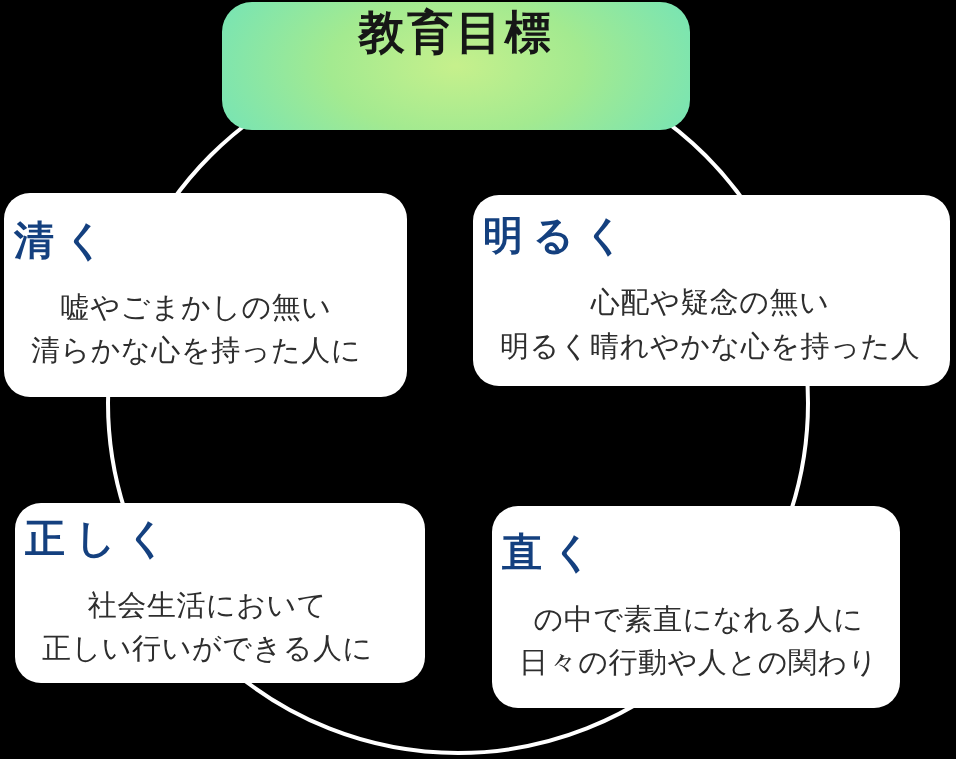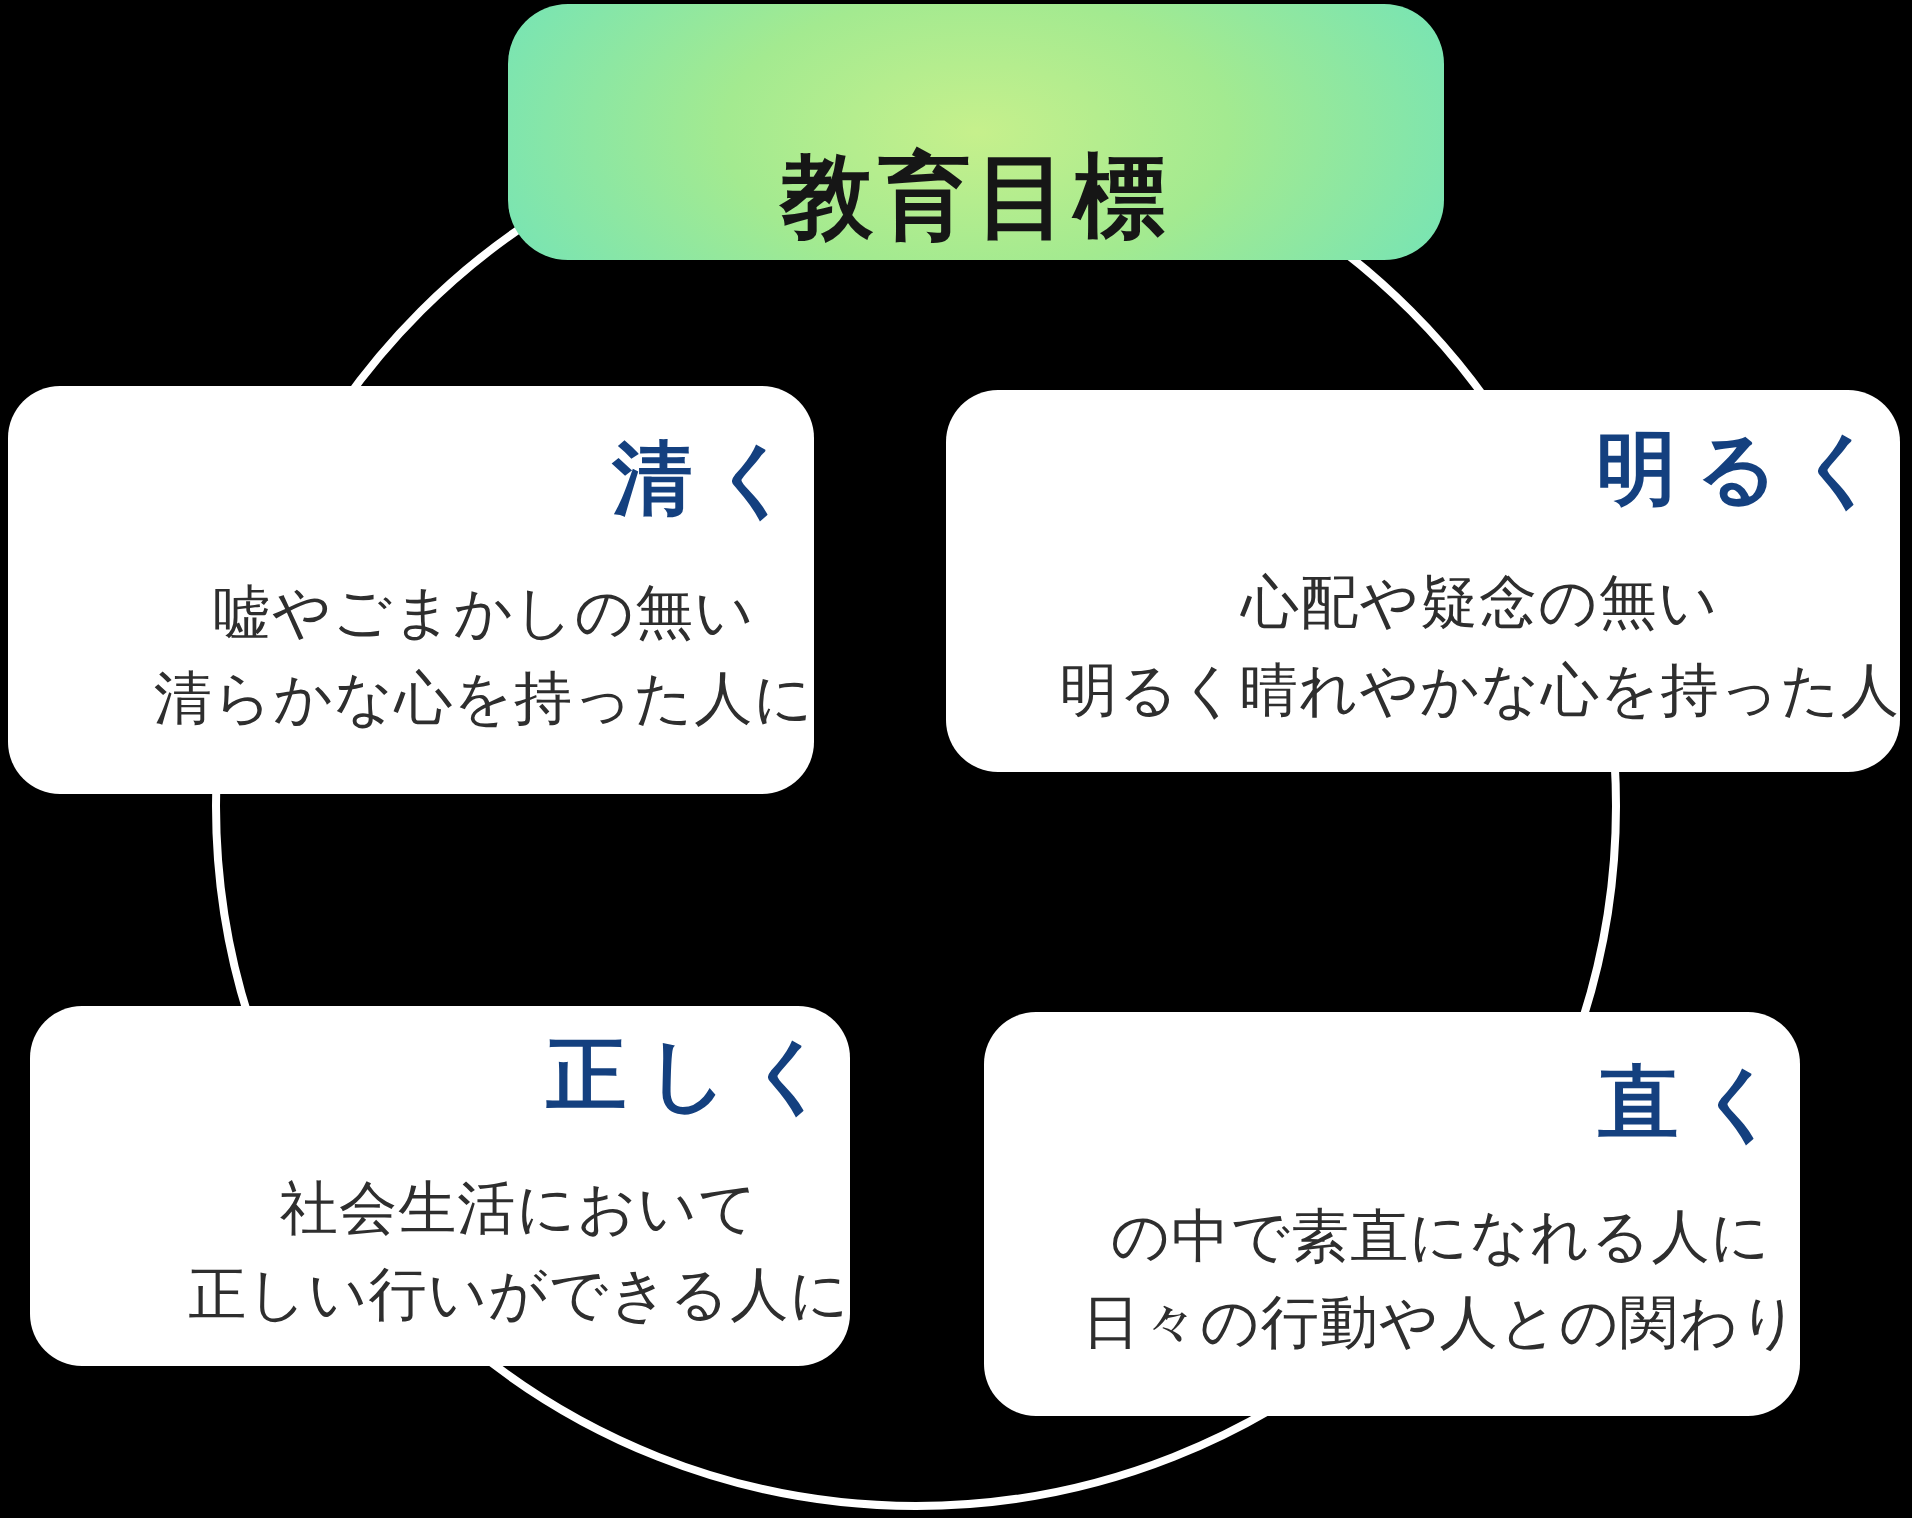--- a/index.html
+++ b/index.html
@@ -31,38 +31,37 @@
     left: 222px;
     top: 2px;
     width: 468px;
     height: 128px;
     border-radius: 30px;
     background: radial-gradient(ellipse 60% 120% at 50% 50%,
       var(--gradient-center, #c6f08c) 0%,
       var(--gradient-mid, #a3ea90) 45%,
       var(--gradient-edge, #70e3ba) 100%);
     display: flex;
-    align-items: flex-end;
+    align-items: flex-start;
     justify-content: center;
     z-index: 2;
-    margin-left: 32px;
   }
   .header-title {
     font-size: 46px;
     font-weight: bold;
     color: var(--title-color, #161616);
     letter-spacing: 0.06em;
   }
   .card {
     position: absolute;
     background: var(--card-bg, #ffffff);
     border-radius: 26px;
     display: flex;
     flex-direction: column;
-    align-items: flex-end;
+    align-items: flex-start;
     justify-content: center;
     text-align: center;
     z-index: 2;
   }
   .card-heading {
     font-size: 40px;
     font-weight: bold;
     color: var(--heading-blue, #14407f);
     letter-spacing: 0.25em;
     text-indent: 0.25em; 

